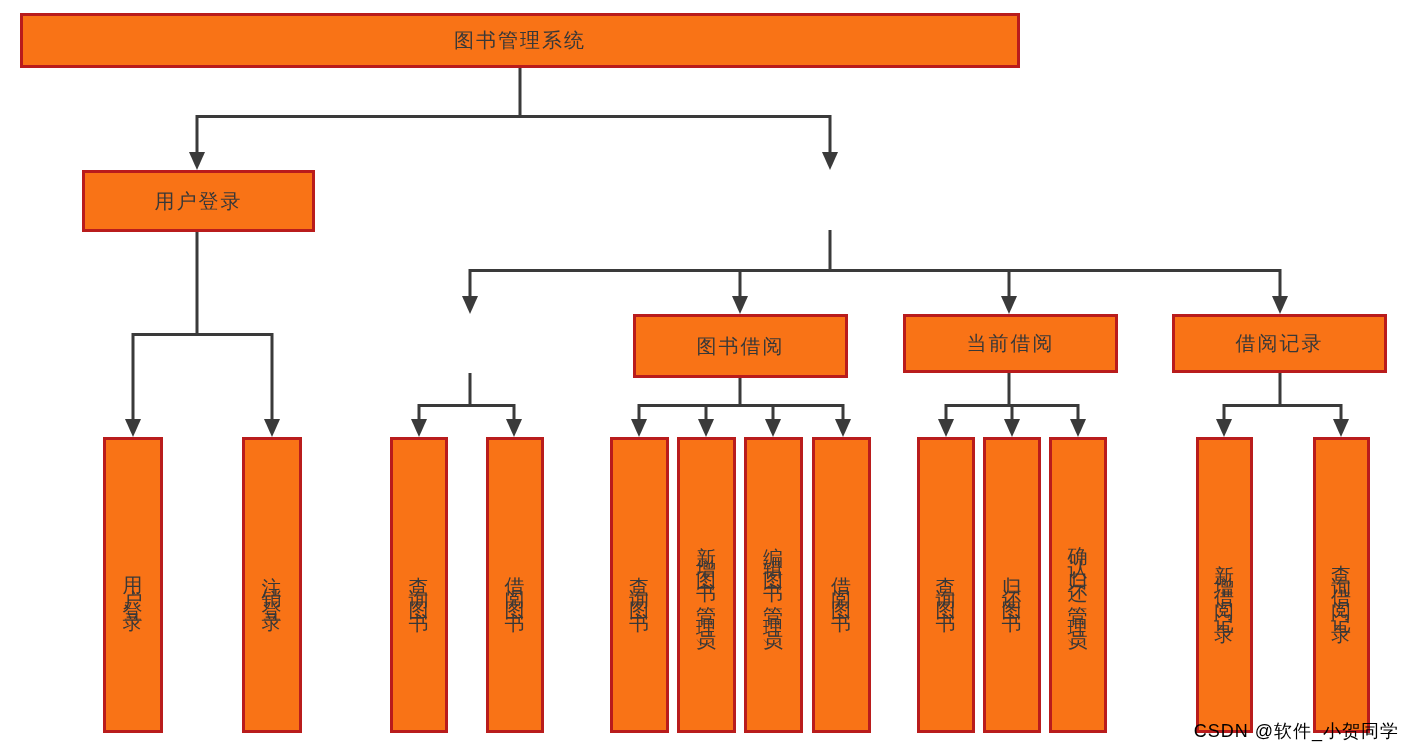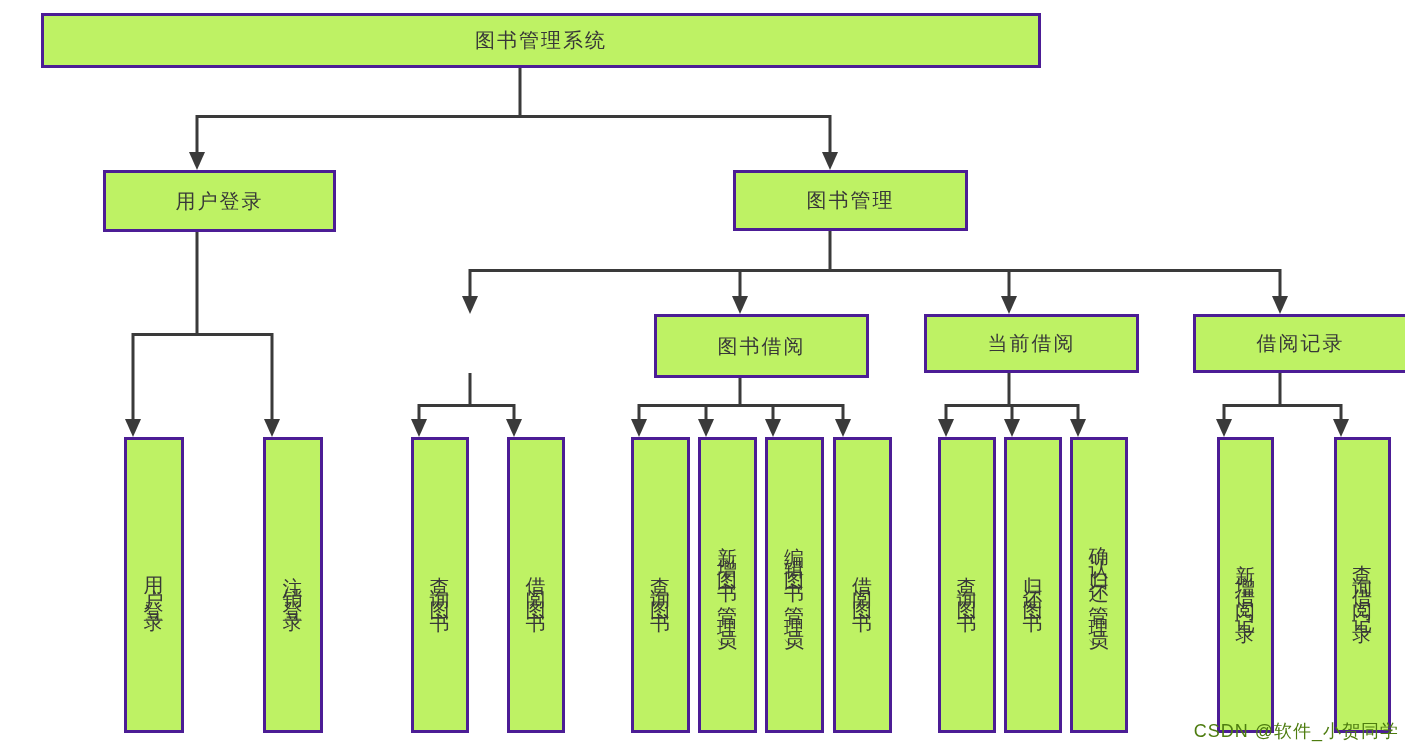--- a/index.html
+++ b/index.html
@@ -2,32 +2,32 @@
 <html><head>
 <meta charset="utf-8">
 <style>
   html, body { margin:0; padding:0; background:#ffffff; }
   .canvas {
     position:relative; width:1405px; height:747px; background:#ffffff;
     font-family:"Liberation Sans", sans-serif; color:#3a3a3a; overflow:hidden;
   }
   .connector-layer { position:absolute; left:0; top:0; width:1405px; height:747px; }
   .node {
-    position:absolute; box-sizing:border-box; background:#bef264;
-    border:3px solid #4c1d95; display:flex; align-items:center; justify-content:center;
-    font-size:20px; letter-spacing:2px; color:#383838; z-index:2;margin-left:21px;
+    position:absolute; box-sizing:border-box; background:#f97316;
+    border:3px solid #b91c1c; display:flex; align-items:center; justify-content:center;
+    font-size:20px; letter-spacing:2px; color:#383838; z-index:2;
   }
   .leaf { letter-spacing:0; }
   .leaf .vtext {
     writing-mode:vertical-rl; text-orientation:upright;
     letter-spacing:12px; font-size:20px; line-height:1;
   }
   .watermark {
     position:absolute; right:6px; bottom:4px; z-index:3;
-    font-size:18px; letter-spacing:1px; color:#4d7c0f;
+    font-size:18px; letter-spacing:1px; color:#000000;
   }
 </style>
 </head>
 <body>
 
 <div class="canvas">
 
   <svg class="connector-layer" width="1405" height="747" viewBox="0 0 1405 747">
     <g stroke="#3a3a3a" stroke-width="3" fill="none">
 
@@ -64,21 +64,20 @@
       <polygon points="1004,419 1020,419 1012,437"></polygon>
       <polygon points="1070,419 1086,419 1078,437"></polygon>
       <polygon points="1216,419 1232,419 1224,437"></polygon>
       <polygon points="1333,419 1349,419 1341,437"></polygon>
     </g>
   </svg>
 
   <div class="node" style="left:20px; top:13px; width:1000px; height:55px;">图书管理系统</div>
 
   <div class="node" style="left:82px; top:170px; width:233px; height:62px;">用户登录</div>
-  <div class="node" style="left:712px; top:170px; width:235px; height:61px;">图书管理</div>
 
   <div class="node" style="left:633px; top:314px; width:215px; height:64px;">图书借阅</div>
   <div class="node" style="left:903px; top:314px; width:215px; height:59px;">当前借阅</div>
   <div class="node" style="left:1172px; top:314px; width:215px; height:59px;">借阅记录</div>
 
   <div class="node leaf" style="left:103px; top:437px; width:60px; height:296px;">
     <span class="vtext">用户登录</span>
   </div>
   <div class="node leaf" style="left:242px; top:437px; width:60px; height:296px;">
     <span class="vtext">注销登录</span>

